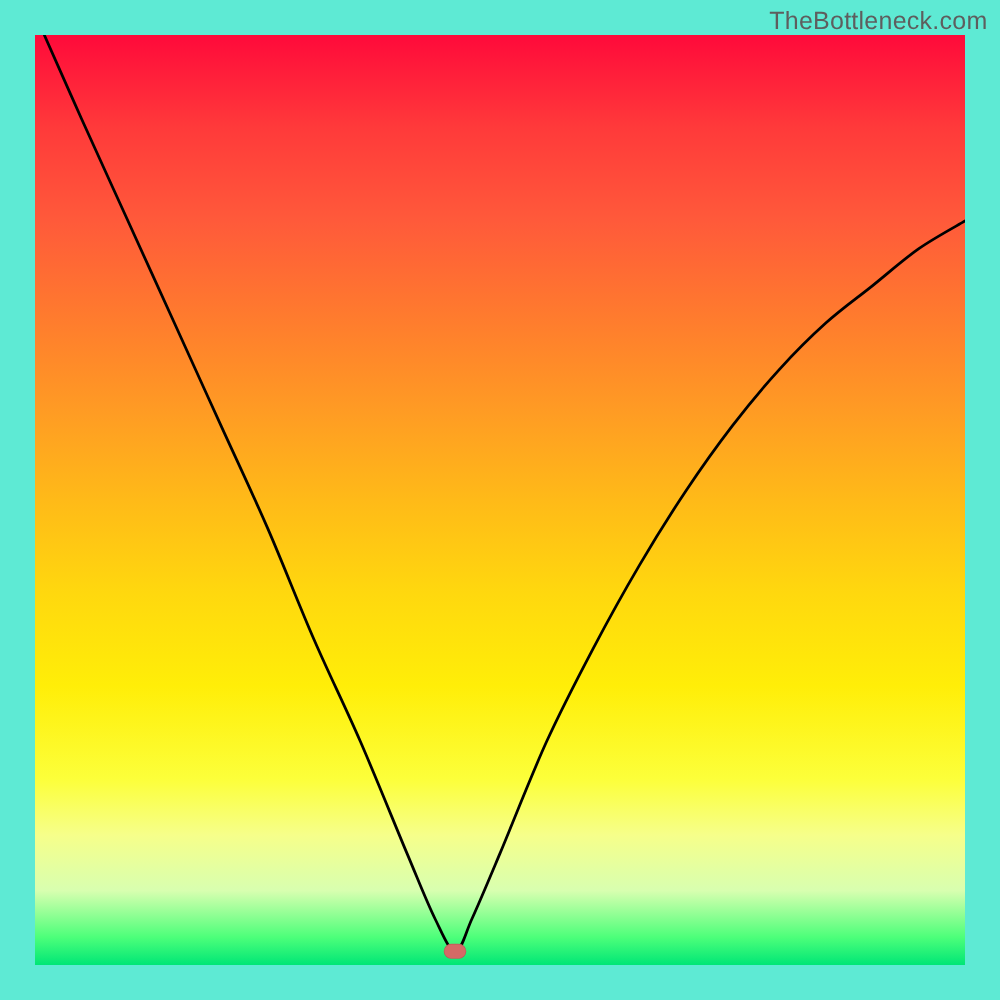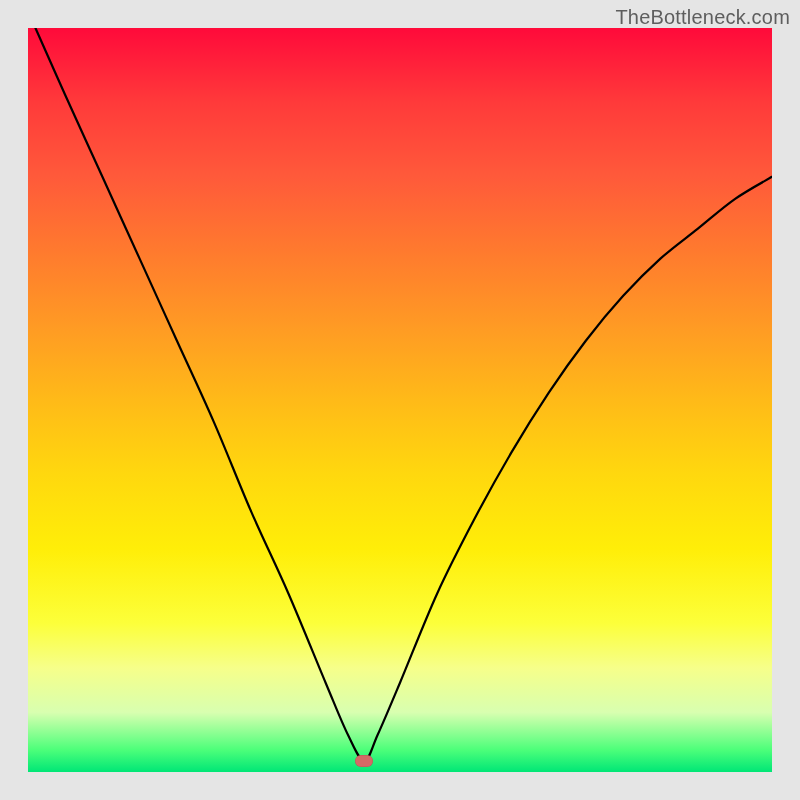--- a/index.html
+++ b/index.html
@@ -1,21 +1,21 @@
 <!DOCTYPE html>
 <html><head>
 <meta charset="utf-8">
 <style>
   * { margin: 0; padding: 0; box-sizing: border-box; }
   html, body { width: 800px; height: 800px; overflow: hidden; background: #000; }
   .frame {
     position: relative;
     width: 800px;
     height: 800px;
-    background: #e5e5e5;
+    background: #5eead4;
   }
   .plot-area {
     position: absolute;
     left: 28px;
     top: 28px;
     width: 744px;
     height: 744px;
     background: linear-gradient(to bottom,
       #ff0a3a 0%,
       #ff3a3a 10%,

